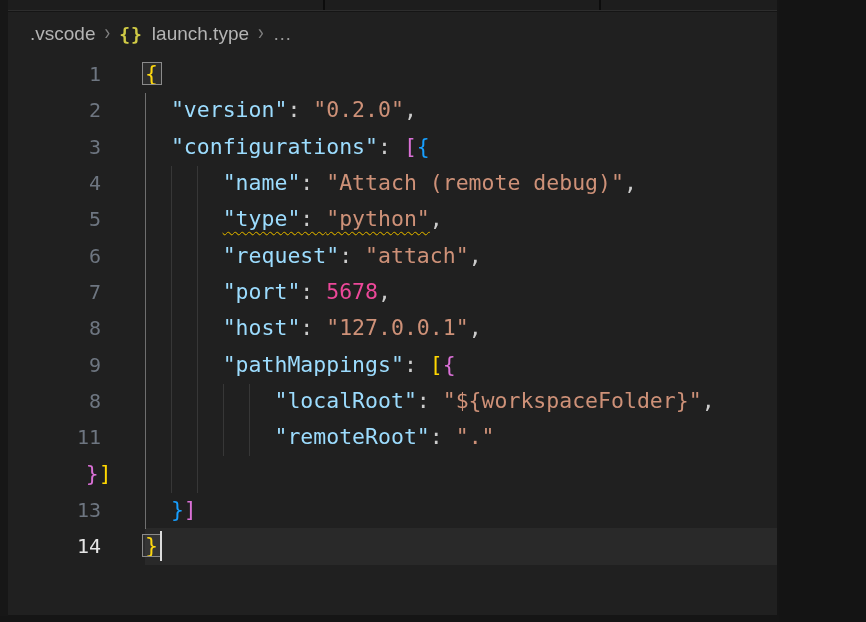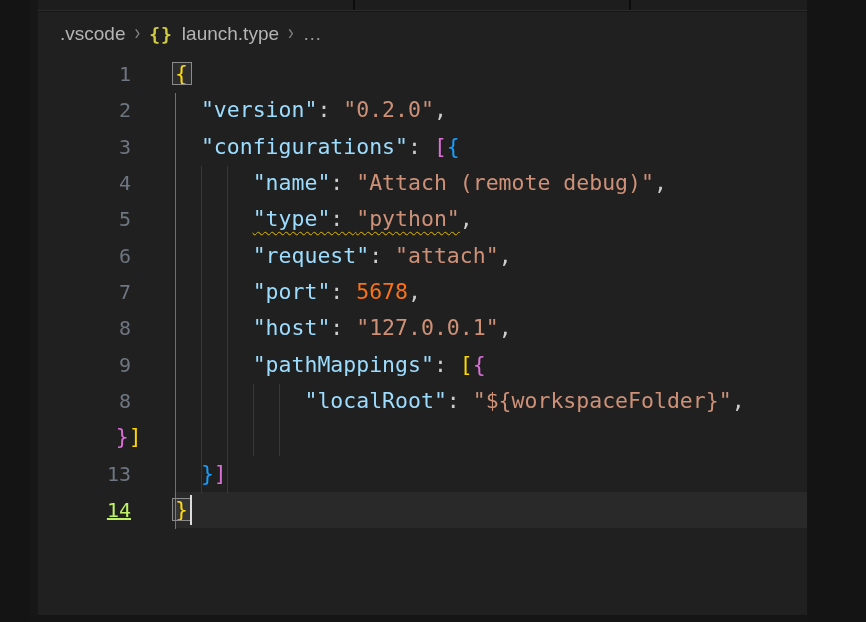--- a/index.html
+++ b/index.html
@@ -1,19 +1,19 @@
 <!DOCTYPE html>
 <html><head>
 <meta charset="utf-8">
 <style>
   * { margin:0; padding:0; box-sizing:border-box; }
   html,body { width:866px; height:622px; background:#141414; overflow:hidden; }
   body { font-family:"Liberation Sans", sans-serif; }
 
-  .window { position:relative; width:779px; height:622px; background:#151515;margin-left:30px; }
+  .window { position:relative; width:779px; height:622px; background:#151515; }
 
   
   .tabstrip { position:absolute; left:8px; top:0; right:2px; height:11px;
               background:#1d1d1d; border-bottom:1px solid #2d2d2d; }
   .tab-sep { position:absolute; top:0; bottom:0; width:2px; background:#0c0c0c; }
   .tab-sep.s1 { left:315px; }
   .tab-sep.s2 { left:591px; }
 
   .leftstrip { position:absolute; left:0; top:0; width:8px; bottom:6px; background:#171717; }
 
@@ -28,28 +28,28 @@
   .crumb-icon { color:#cfca45; font-family:"DejaVu Sans Mono", monospace;
                 font-size:18px; font-weight:bold; letter-spacing:1px; }
   .crumb-more { color:#9a9a9a; letter-spacing:1px; }
 
   
   .code-area { position:relative; }
   .row { display:flex; height:36.35px; line-height:36.35px;
          font-family:"DejaVu Sans Mono", monospace; font-size:21.5px; }
   .ln { width:137px; padding-right:44px; text-align:right; color:#6e7681;
         font-size:20px; flex:none; }
-  .row.active .ln { color:#bef264;text-decoration:underline; }
+  .row.active .ln { color:#e5e5e5; }
   .lc { flex:1; white-space:pre; position:relative; color:#cccccc; }
   .row.active .lc { background:rgba(255,255,255,0.045); }
 
   .tk.plain { color:#cccccc; }
   .tk.key   { color:#9cdcfe; }
   .tk.str   { color:#ce9178; }
-  .tk.num   { color:#f97316; }
+  .tk.num   { color:#ec4899; }
   .tk.b1    { color:#ffd700; }
   .tk.b2    { color:#da70d6; }
   .tk.b3    { color:#179fff; }
 
   
   .tk.m { position:relative; }
   .tk.m::after { content:""; position:absolute; left:-3px; right:-4px; top:1px; bottom:1px;
                  border:1px solid #8b8b8b; background:rgba(255,255,255,0.06);
                  pointer-events:none; }
 
@@ -135,20 +135,24 @@
           </div>
           <div class="row">
             <div class="ln">9</div>
             <div class="lc"><span class="tk plain">      </span><span class="tk key">"pathMappings"</span><span class="tk plain">: </span><span class="tk b1">[</span><span class="tk b2">{</span></div>
           </div>
           <div class="row">
             <div class="ln">8</div>
             <div class="lc"><span class="tk plain">          </span><span class="tk key">"localRoot"</span><span class="tk plain">: </span><span class="tk str">"${workspaceFolder}"</span><span class="tk plain">,</span></div>
           </div>
           <div class="row">
+            <div class="ln">11</div>
+            <div class="lc"><span class="tk plain">          </span><span class="tk key">"remoteRoot"</span><span class="tk plain">: </span><span class="tk str">"."</span></div>
+          </div>
+          <div class="row">
             <div class="lc"><span class="tk plain">      </span><span class="tk b2">}</span><span class="tk b1">]</span></div>
           </div>
           <div class="row">
             <div class="ln">13</div>
             <div class="lc"><span class="tk plain">  </span><span class="tk b3">}</span><span class="tk b2">]</span></div>
           </div>
           <div class="row active">
             <div class="ln">14</div>
             <div class="lc"><span class="tk b1 m">}</span><div class="cursor"></div></div>
           </div>

